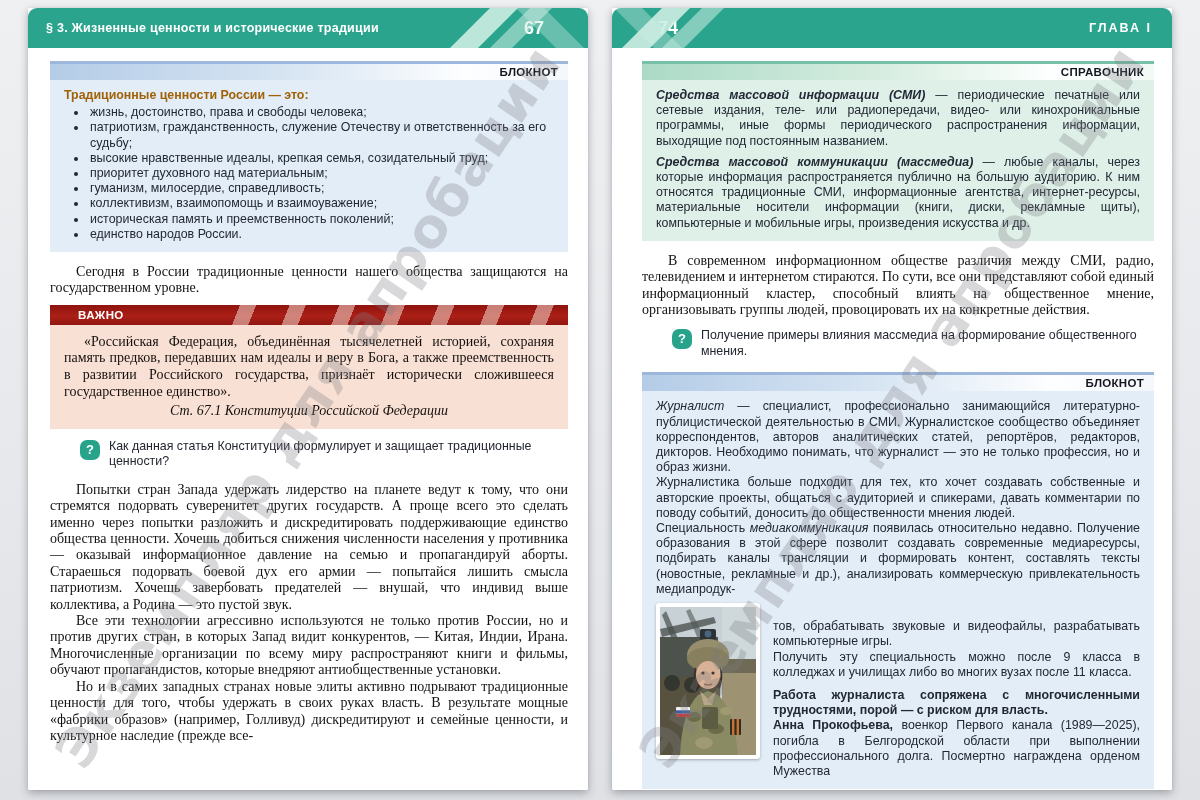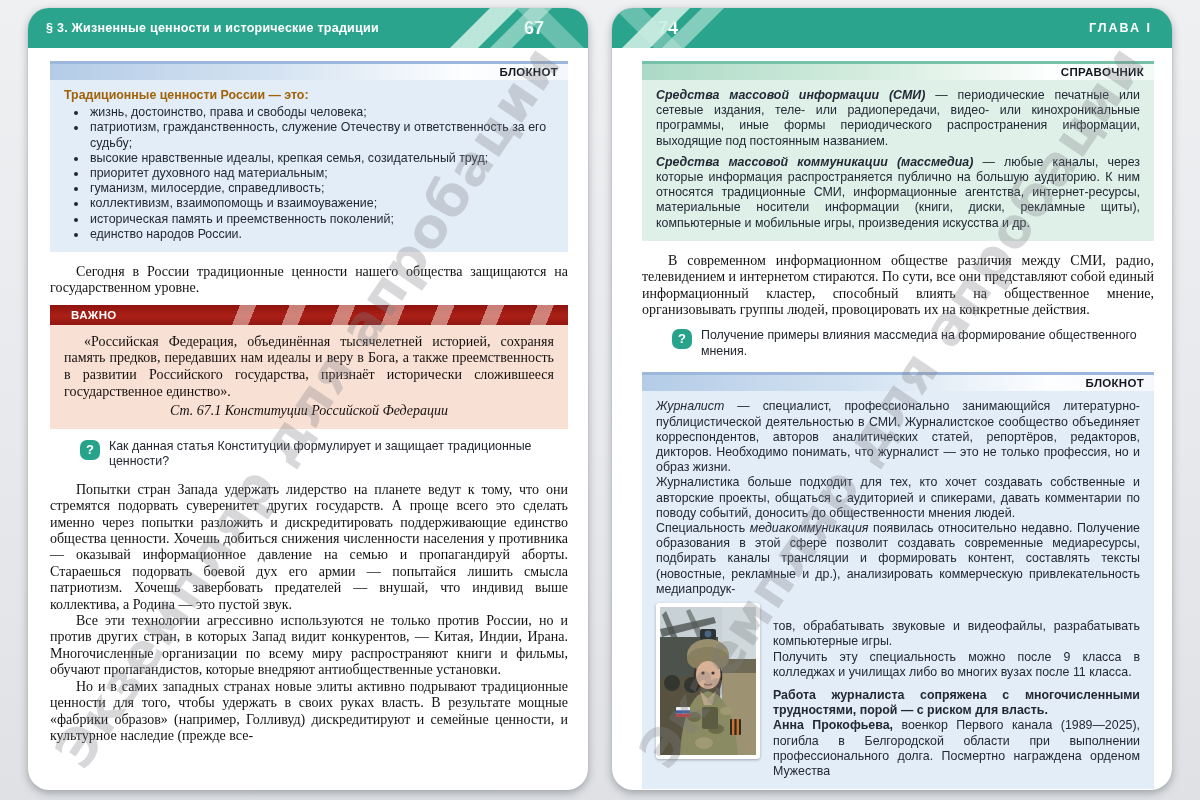--- a/index.html
+++ b/index.html
@@ -3,21 +3,21 @@
 <meta charset="utf-8">
 <style>
   * { margin:0; padding:0; box-sizing:border-box; }
   html,body { width:1200px; height:800px; }
   body { font-family:"Liberation Sans", sans-serif; background:#e7e9ec; overflow:hidden; }
 
   .stage { position:relative; width:1200px; height:800px;
            background:linear-gradient(180deg,#eff0f2 0%,#e6e8eb 60%,#dfe1e5 100%); }
 
   .page { position:absolute; top:8px; width:560px; height:782px; background:#ffffff;
-          border-radius:21px; box-shadow:0 3px 9px rgba(55,60,66,.38), 0 0 1px rgba(0,0,0,.2);
+          border-radius:1px; box-shadow:0 3px 9px rgba(55,60,66,.38), 0 0 1px rgba(0,0,0,.2);
           overflow:hidden; }
   .page.left  { left:28px; }
   .page.right { left:612px; }
 
   
   .page-header { position:relative; height:40px; background:#2ba48e;
                  border-radius:9px 9px 0 0; display:flex; align-items:center;
                  color:#fff; overflow:hidden; }
   .ph-title { font-weight:bold; font-size:12.5px; letter-spacing:.25px; white-space:nowrap; }
   .ph-num   { font-weight:bold; font-size:18px; }
@@ -56,21 +56,21 @@
   .b  { font-weight:bold; }
 
   
   .para { font-family:"Liberation Serif", serif; font-size:14px; line-height:16.4px;
           text-align:justify; text-indent:26px; color:#121212; margin-top:12px; }
   .para + .para { margin-top:0; }
 
   
   .vazhno { margin-top:8px; }
   .vz-header { position:relative; height:20px; display:flex; align-items:center;
-               padding-left:21px; color:#fff; font-weight:bold; font-size:11.5px;
+               padding-left:28px; color:#fff; font-weight:bold; font-size:11.5px;
                letter-spacing:.4px; overflow:hidden;
                background:linear-gradient(180deg,#8e130e 0%,#ab2017 55%,#911610 100%); }
   .vz-stripes { position:absolute; top:0; bottom:0; left:34%; right:0;
       background:repeating-linear-gradient(112deg,
         rgba(243,214,203,0) 0 13px, rgba(243,214,203,.55) 13px 28px,
         rgba(243,214,203,0) 28px 46px); }
   .vz-body { background:#f8e0d4; padding:9px 14px 9px 14px;
              font-family:"Liberation Serif", serif; font-size:14px; line-height:16.6px;
              color:#15100e; }
   .vz-quote { text-align:justify; text-indent:20px; }

